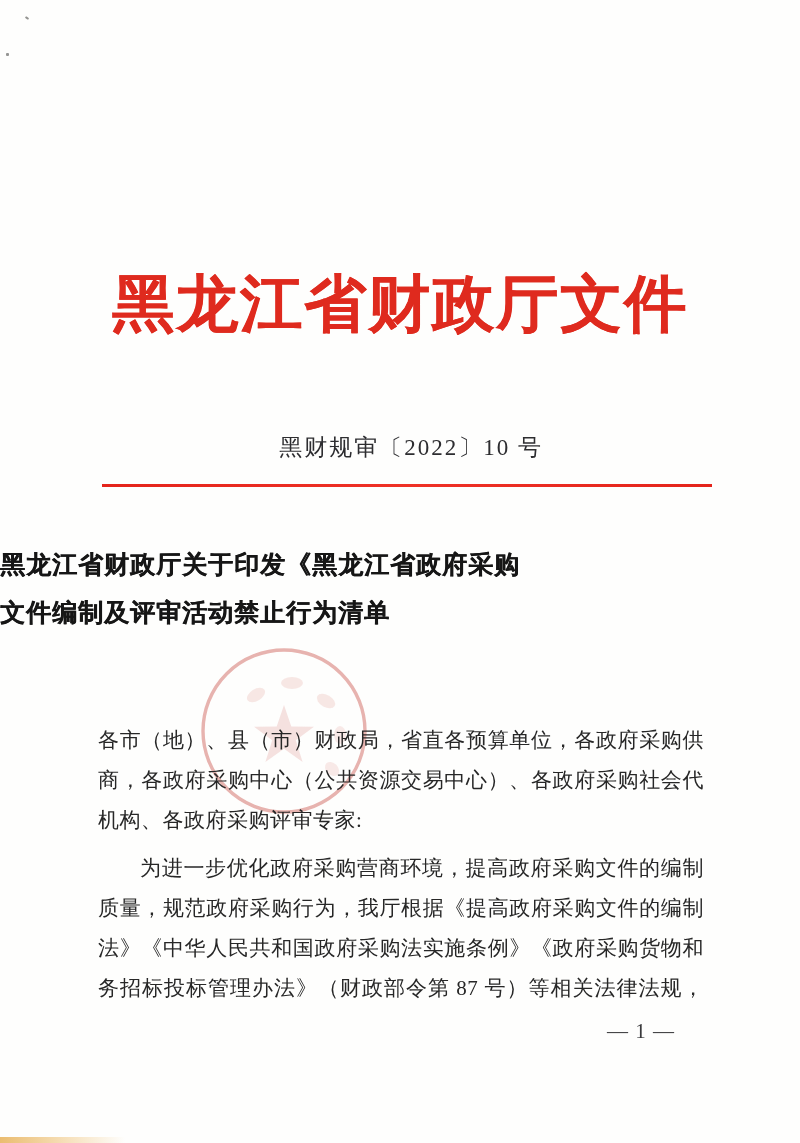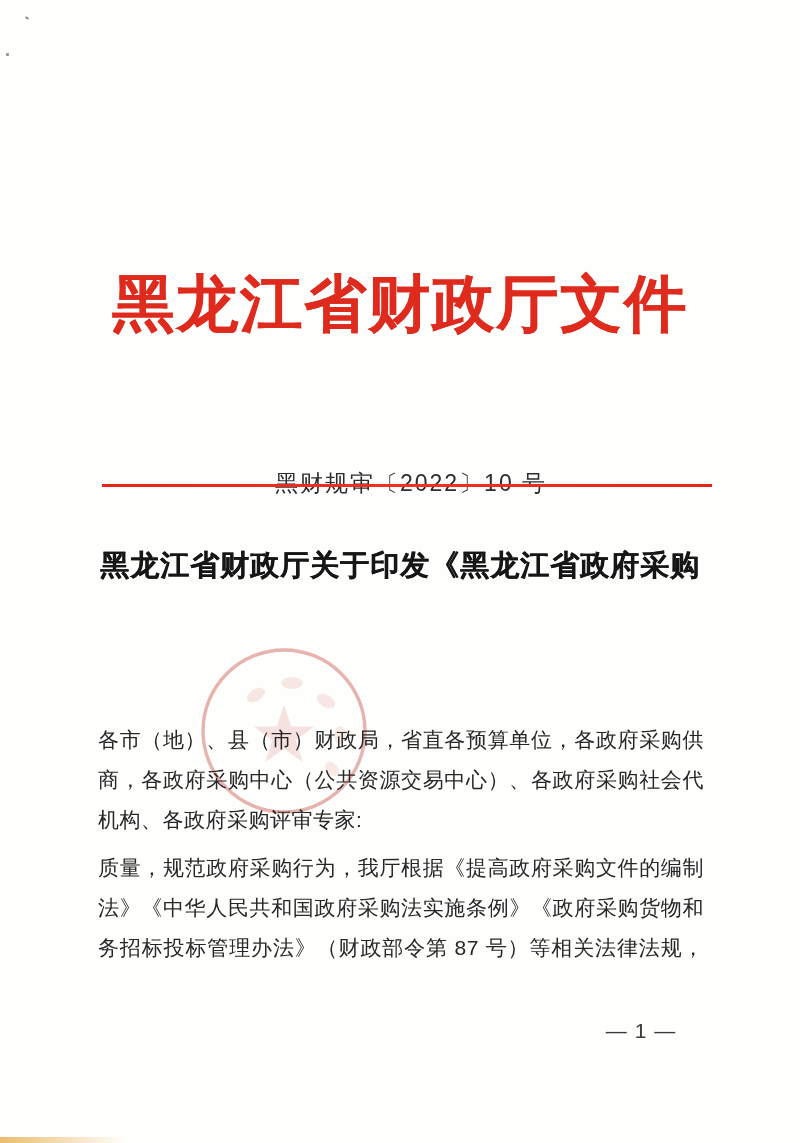--- a/index.html
+++ b/index.html
@@ -6,21 +6,21 @@
     margin: 0;
     padding: 0;
     background: #ffffff;
   }
   .page {
     position: relative;
     width: 800px;
     height: 1143px;
     background: #fefefd;
     overflow: hidden;
-    font-family: Liberation Sans, sans-serif;
+    font-family: Liberation Serif, serif;
   }
 
   
   .masthead {
     position: absolute;
     top: 266px;
     left: 0;
     width: 800px;
     text-align: center;
     font-size: 62px;
@@ -37,42 +37,41 @@
     top: 431px;
     left: 0;
     width: 800px;
     padding-left: 22px;
     box-sizing: border-box;
     text-align: center;
     font-size: 23px;
     line-height: 34px;
     letter-spacing: 2px;
     color: #2d2d30;
-    margin-top: 35px;
   }
 
   
   .red-rule {
     position: absolute;
     top: 484px;
     left: 102px;
     width: 610px;
     height: 3px;
     background: linear-gradient(90deg, #e4241b 0%, #ef3126 50%, #e4241b 100%);
   }
 
   
   .doc-title {
     position: absolute;
     top: 541px;
     left: 0;
     width: 800px;
-    text-align: center;
+    text-align: left;
     font-weight: 700;
-    font-size: 29px;
+    font-size: 25px;
     line-height: 48px;
     letter-spacing: 1px;
     color: #161616;
     text-shadow: 0.4px 0 0 #161616;
   }
 
   
   .body-block {
     position: absolute;
     left: 98px;
@@ -146,20 +145,21 @@
   <div class="speck-b"></div>
 
   <div class="masthead">黑龙江省财政厅文件</div>
 
   <div class="doc-number">黑财规审〔2022〕10 号</div>
 
   <div class="red-rule"></div>
 
   <div class="doc-title">
     <div>黑龙江省财政厅关于印发《黑龙江省政府采购</div>
+    <div>文件编制及评审活动禁止行为清单</div>
   </div>
 
   <svg class="seal" viewBox="0 0 176 176" xmlns="http://www.w3.org/2000/svg">
     <g filter="url(#sblur)">
       <circle cx="88" cy="88" r="81" fill="none" stroke="rgba(214,116,110,0.55)" stroke-width="3.4"></circle>
       <path d="M88 62 L95.3 83.6 L118 83.8 L99.8 97.3 L106.6 119 L88 105.8 L69.4 119 L76.2 97.3 L58 83.8 L80.7 83.6 Z" fill="rgba(216,125,118,0.22)"></path>
       <ellipse cx="60" cy="52" rx="10" ry="6" fill="rgba(216,125,118,0.18)" transform="rotate(-32 60 52)"></ellipse>
       <ellipse cx="96" cy="40" rx="11" ry="6" fill="rgba(216,125,118,0.18)"></ellipse>
       <ellipse cx="130" cy="58" rx="10" ry="6" fill="rgba(216,125,118,0.18)" transform="rotate(30 130 58)"></ellipse>
       <ellipse cx="144" cy="92" rx="6" ry="9" fill="rgba(216,125,118,0.16)"></ellipse>
@@ -172,20 +172,21 @@
     </defs>
   </svg>
 
   <div class="body-block salutation">
     <div class="bline fill">各市（地）、县（市）财政局，省直各预算单位，各政府采购供应</div>
     <div class="bline fill">商，各政府采购中心（公共资源交易中心）、各政府采购社会代理</div>
     <div class="bline">机构、各政府采购评审专家:</div>
   </div>
 
   <div class="body-block paragraph">
+    <div class="bline fill indent">为进一步优化政府采购营商环境，提高政府采购文件的编制</div>
     <div class="bline fill">质量，规范政府采购行为，我厅根据《提高政府采购文件的编制</div>
     <div class="bline fill">法》《中华人民共和国政府采购法实施条例》《政府采购货物和服</div>
     <div class="bline fill">务招标投标管理办法》（财政部令第 87 号）等相关法律法规，在</div>
   </div>
 
   <div class="page-number">— 1 —</div>
 
   <div class="smudge-bottom"></div>
 
 </div>

